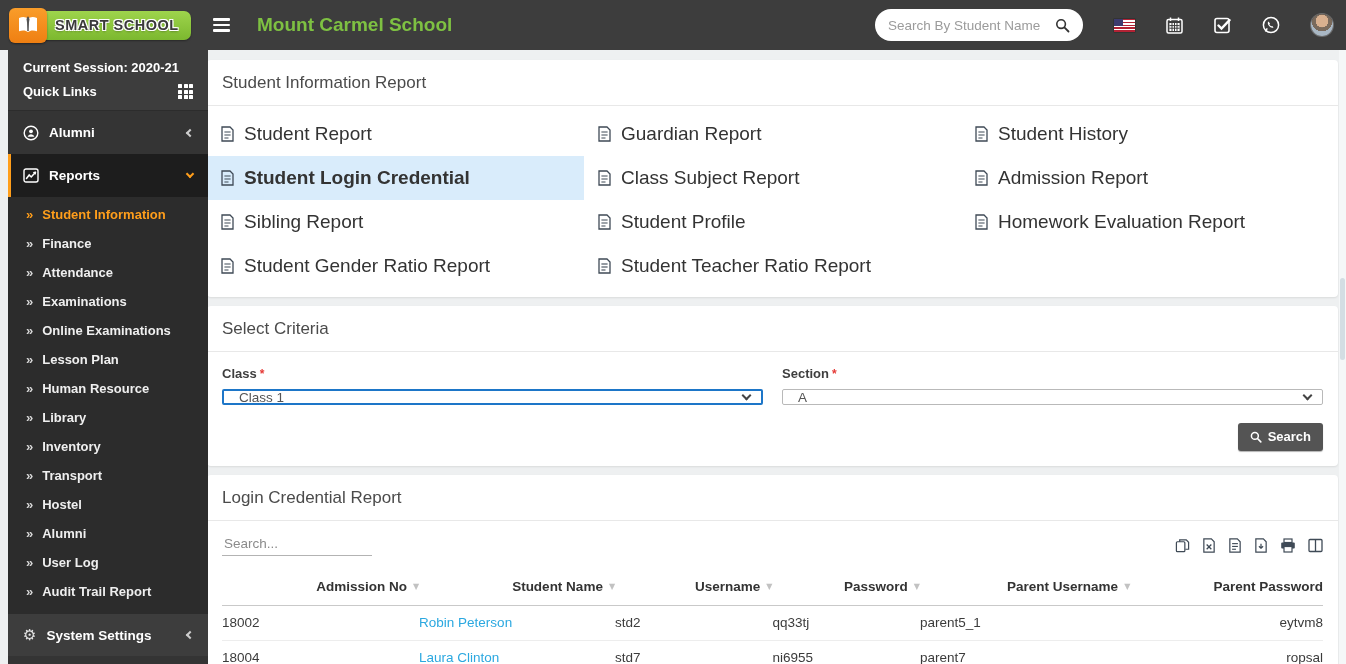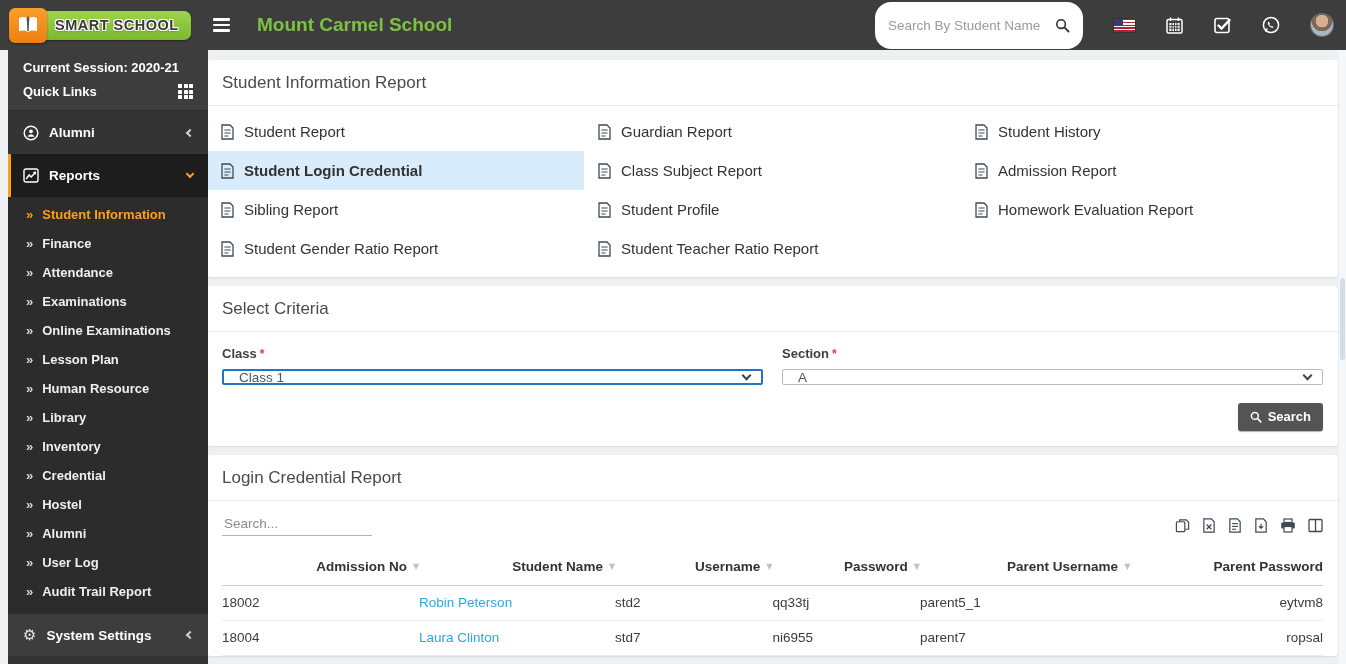--- a/index.html
+++ b/index.html
@@ -10,21 +10,21 @@
   .header { position:absolute; top:0; left:0; right:0; height:50px; background:#3d3d3d; display:flex; align-items:center; z-index:20; }
   .logo-box { width:200px; display:flex; align-items:center; padding-left:9px; flex-shrink:0; }
   .logo-icon { width:38px; height:35px; background:linear-gradient(#f99d2a,#ef7f12); border-radius:6px; display:flex; align-items:center; justify-content:center; position:relative; z-index:2; box-shadow:0 1px 2px rgba(0,0,0,.4); }
   .logo-pill { margin-left:-8px; height:29px; background:linear-gradient(#9ed44c,#7cb82f); border-radius:7px; display:flex; align-items:center; padding:0 12px 0 16px; box-shadow:0 1px 2px rgba(0,0,0,.35); }
   .logo-text { font-size:14.5px; font-weight:bold; letter-spacing:.5px; color:#3a3a3a;
     text-shadow:-1px -1px 0 #fff, 1px -1px 0 #fff, -1px 1px 0 #fff, 1px 1px 0 #fff, 0 2px 2px rgba(0,0,0,.25); white-space:nowrap; }
   .hamburger { margin-left:13px; display:flex; flex-direction:column; gap:3px; cursor:pointer; }
   .hamburger span { width:17px; height:2.6px; background:#fff; border-radius:1px; }
   .school-title { margin-left:27px; color:#7ec142; font-size:19px; font-weight:bold; white-space:nowrap; }
   .header-right { margin-left:auto; display:flex; align-items:center; padding-right:13px; }
-  .search-pill { width:208px; height:47px; background:#fff; border-radius:16px; display:flex; align-items:center; padding:0 13px; }
+  .search-pill { width:208px; height:32px; background:#fff; border-radius:16px; display:flex; align-items:center; padding:0 13px; }
   .search-pill input { border:none; outline:none; flex:1; font-size:13.5px; color:#555; background:transparent; font-family:inherit; min-width:0; }
   .search-pill input::placeholder { color:#9b9b9b; }
   .hicon { margin-left:31px; display:flex; align-items:center; justify-content:center; cursor:pointer; }
   .flag { width:21px; height:13px; position:relative; background:repeating-linear-gradient(to bottom,#b22234 0 1.4px,#fff 1.4px 2.8px); box-shadow:0 0 0 .5px rgba(0,0,0,.3); }
   .flag::before { content:""; position:absolute; top:0; left:0; width:9px; height:7px; background:#3c3b6e; }
   .avatar { width:22px; height:22px; border-radius:50%; margin-left:31px;
     background:radial-gradient(circle at 50% 32%, #d9b08f 0 34%, #7a6a5c 35% 55%, #a9b7c4 56%); box-shadow:0 0 0 1px rgba(255,255,255,.25); cursor:pointer; }
 
   
   .sidebar { position:absolute; top:50px; left:8px; bottom:0; width:200px; background:#343434; color:#fff; z-index:10; }
@@ -46,21 +46,21 @@
   .menu-item.settings { background:#3d3d3d; border-top:1px solid #2c2c2c; }
   .gear { font-family:"DejaVu Sans", sans-serif; font-size:15px; color:#e4e4e4; line-height:1; }
 
   
   .main { position:absolute; left:200px; top:50px; right:0; bottom:0; padding:10px 8px 0 7px; }
   .card { background:#fff; border-radius:4px; box-shadow:0 1px 2px rgba(0,0,0,.09); margin-bottom:9px; overflow:hidden; }
   .card-title { padding:13px 15px 12px; font-size:17px; color:#4b4b4b; border-bottom:1px solid #e8e8e8; }
 
   
   .links-grid { display:grid; grid-template-columns:1fr 1fr 1fr; padding:6px 0 9px; }
-  .rlink { display:flex; align-items:center; gap:10px; padding:11px 14px; font-size:15px; color:#333; cursor:pointer; }
+  .rlink { display:flex; align-items:center; gap:10px; padding:11px 14px; font-size:19px; color:#333; cursor:pointer; }
   .rlink.active { background:#d9ecfb; font-weight:bold; }
   .doc-icon { flex-shrink:0; }
 
   
   .criteria-body { padding:14px 15px 15px; }
   .crit-row { display:flex; gap:19px; }
   .field { flex:1; }
   .field label { display:block; font-size:13px; font-weight:bold; color:#3e3e3e; margin-bottom:8px; }
   .req { color:#e53935; margin-left:3px; font-size:12px; }
   .selwrap { position:relative; height:16px; border:1px solid #b9b9b9; border-radius:2px; background:#fff; display:flex; align-items:center; padding:0 30px 0 15px; font-size:13.5px; color:#555; cursor:pointer; }
@@ -225,21 +225,21 @@
     <div class="sub-item">
         <span class="arr">»</span>
         <span>Library</span>
       </div>
     <div class="sub-item">
         <span class="arr">»</span>
         <span>Inventory</span>
       </div>
     <div class="sub-item">
         <span class="arr">»</span>
-        <span>Credential</span>
+        <span>Transport</span>
       </div>
     <div class="sub-item">
         <span class="arr">»</span>
         <span>Hostel</span>
       </div>
     <div class="sub-item">
         <span class="arr">»</span>
         <span>Alumni</span>
       </div>
     <div class="sub-item">

